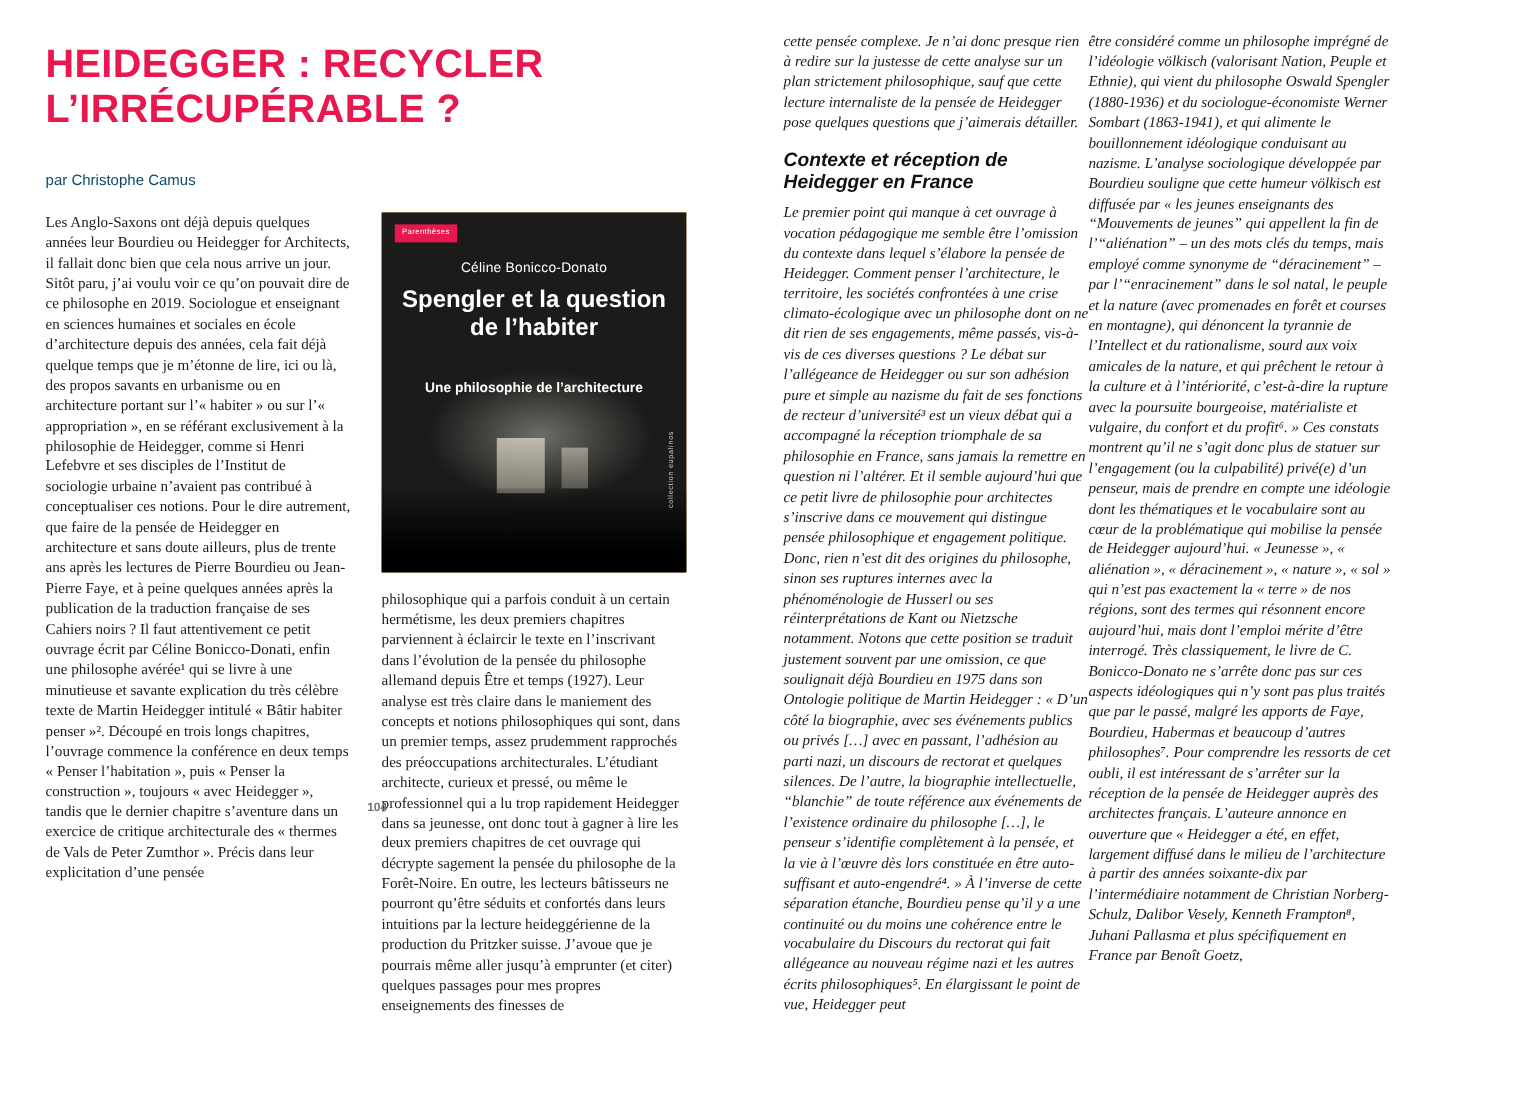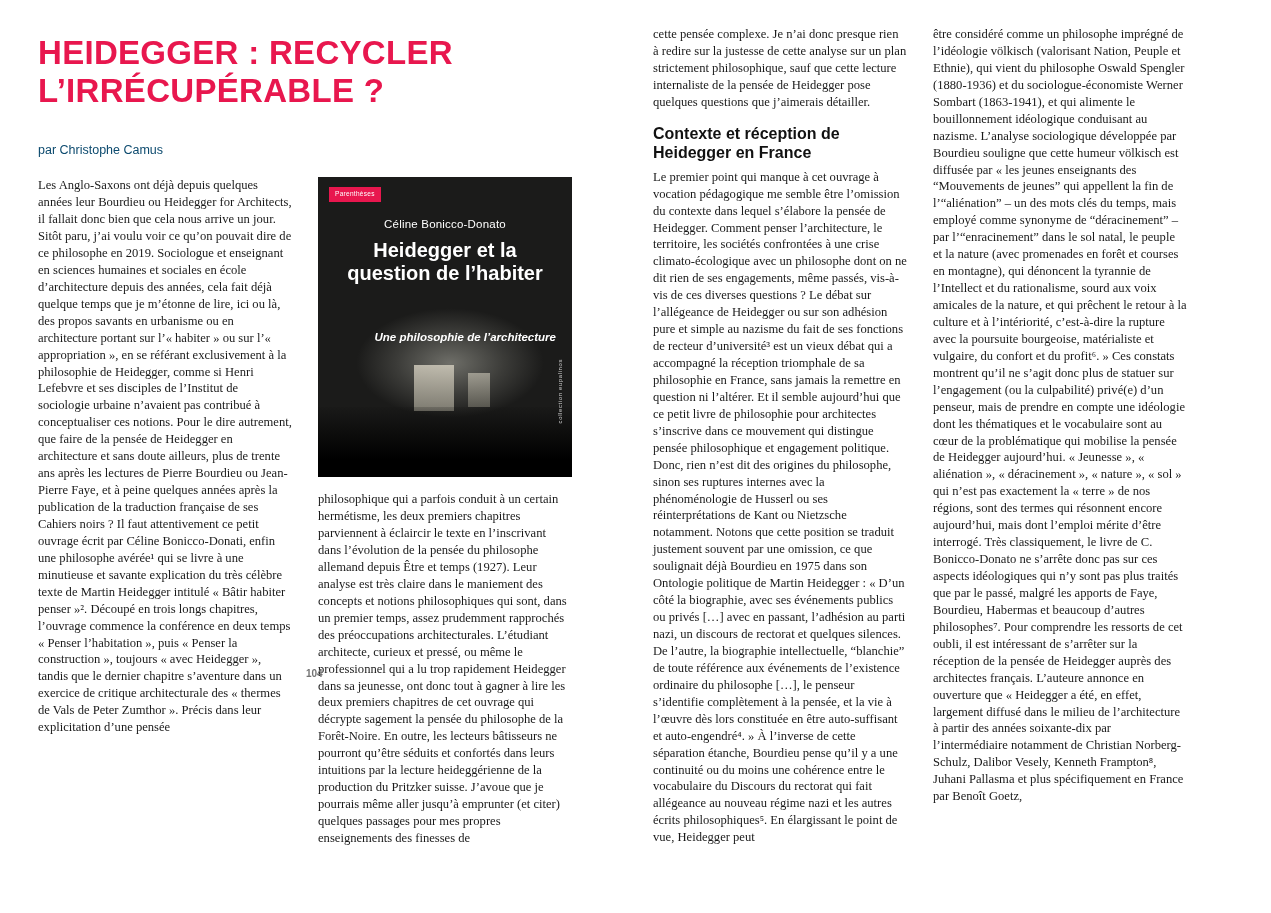--- a/index.html
+++ b/index.html
@@ -142,47 +142,46 @@
     text-align: center;
     color: #ffffff;
     font-family: "Liberation Sans", sans-serif;
     font-weight: bold;
     font-size: 20px;
     line-height: 1.16;
     padding: 0 14px;
   }
   .cover-sub {
     position: absolute;
-    left: 0; right: 0; top: 153px;
-    text-align: right;
+    left: 0; right: 0; top: 140px;
+    text-align: center;
     color: #ffffff;
     font-family: "Liberation Sans", sans-serif;
     font-weight: bold;
     font-size: 11.5px;
     line-height: 1.25;
     padding: 0 16px;
-    font-style: italic;
   }
   .cover-spinetext {
     position: absolute;
     right: 8px;
     bottom: 54px;
     color: #cfcfcf;
     font-family: "Liberation Sans", sans-serif;
     font-size: 6px;
     letter-spacing: 0.6px;
     writing-mode: vertical-rl;
     text-orientation: mixed;
     transform: rotate(180deg);
   }
 
   
   .right-cols {
     display: flex;
-    gap: 26px;
+    font-style: italic;
   }
   .col-r1 { width: 254px; }
   .col-r2 { width: 254px; }
 
   .section-head {
     font-family: "Liberation Sans", sans-serif;
     font-weight: bold;
     font-size: 16px;
     line-height: 1.22;
     margin: 13px 0 6px 0;
@@ -218,21 +217,21 @@
       </div>
 
       <div class="col col-l2">
         <div class="cover-wrap">
           <div class="cover-photo"></div>
           <div class="cover-window"></div>
           <div class="cover-window2"></div>
           <div class="cover-ground"></div>
           <div class="cover-tag">Parenthèses</div>
           <div class="cover-author">Céline Bonicco-Donato</div>
-          <div class="cover-title">Heidegger et la question de l’habiter</div>
+          <div class="cover-title">Spengler et la question de l’habiter</div>
           <div class="cover-sub">Une philosophie de l’architecture</div>
           <div class="cover-spinetext">collection eupalinos</div>
         </div>
         <p>philosophique qui a parfois conduit à un certain hermétisme, les deux premiers chapitres parviennent à éclaircir le texte en l’inscrivant dans l’évolution de la pensée du philosophe allemand depuis Être et temps (1927). Leur analyse est très claire dans le maniement des concepts et notions philosophiques qui sont, dans un premier temps, assez prudemment rapprochés des préoccupations architecturales. L’étudiant architecte, curieux et pressé, ou même le professionnel qui a lu trop rapidement Heidegger dans sa jeunesse, ont donc tout à gagner à lire les deux premiers chapitres de cet ouvrage qui décrypte sagement la pensée du philosophe de la Forêt-Noire. En outre, les lecteurs bâtisseurs ne pourront qu’être séduits et confortés dans leurs intuitions par la lecture heideggérienne de la production du Pritzker suisse. J’avoue que je pourrais même aller jusqu’à emprunter (et citer) quelques passages pour mes propres enseignements des finesses de</p>
       </div>
 
     </div>
 
     <div class="folio folio-left">104</div>
   </div>

